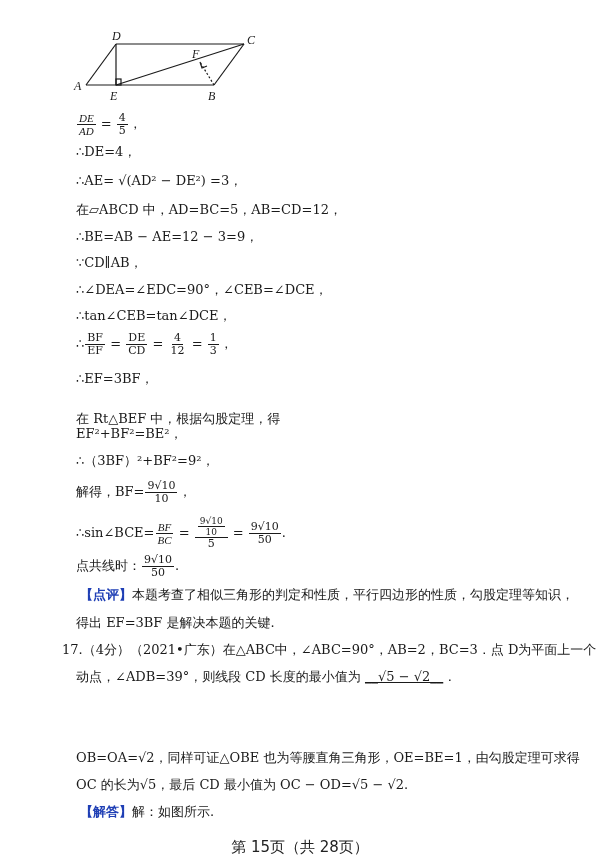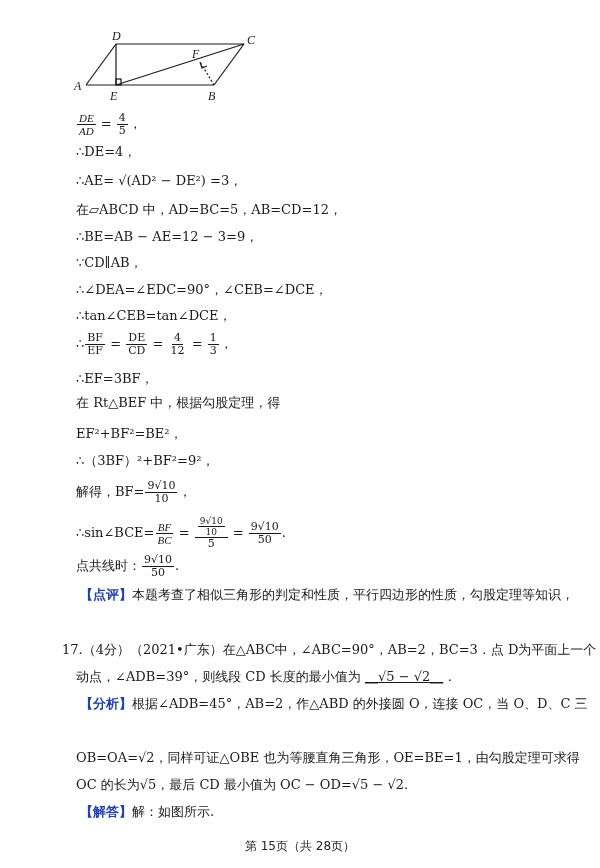--- a/index.html
+++ b/index.html
@@ -10,21 +10,21 @@
   .line { position:absolute; left:76px; font-size:13px; line-height:18px; white-space:nowrap; }
   .it { font-style:italic; font-family:"Liberation Serif", serif; }
   .frac { display:inline-flex; flex-direction:column; align-items:center; vertical-align:middle;
           font-size:11px; line-height:12px; margin:0 1px;justify-content:flex-end; }
   .frac .num { border-bottom:1px solid #1a1a1a; padding:0 2px; }
   .frac .den { padding:0 2px; }
   .frac.small { font-size:9px; line-height:10px; }
   .tag { color:#1f3fb5; font-family:Liberation Serif, serif; font-weight:bold;margin-top:12px; }
   .blank { text-decoration:underline; }
   .footer { position:absolute; left:0; width:600px; top:838px; text-align:center;
-            font-size:12px; font-family:"DejaVu Sans", sans-serif; color:#222; }
+            font-size:15px; font-family:"DejaVu Sans", sans-serif; color:#222; }
 </style>
 </head>
 <body>
 
 <div class="page">
 
   <svg class="figure" viewBox="0 0 200 76" width="200" height="76">
     <g stroke="#1a1a1a" stroke-width="1.2" fill="none">
       <line x1="14" y1="57" x2="142" y2="57"></line>
       <line x1="14" y1="57" x2="44" y2="16"></line>
@@ -71,21 +71,21 @@
         <span class="den">CD</span>
       </span><span> = </span><span class="frac">
         <span class="num">4</span>
         <span class="den">12</span>
       </span><span> = </span><span class="frac">
         <span class="num">1</span>
         <span class="den">3</span>
       </span><span>，</span>
   </div>
   <div class="line" style="top:370px">∴EF=3BF，</div>
-  <div class="line" style="top:394px">在 Rt△BEF 中，根据勾股定理，得</div>
+  <div class="line" style="top:410px">在 Rt△BEF 中，根据勾股定理，得</div>
   <div class="line" style="top:425px">EF²+BF²=BE²，</div>
   <div class="line" style="top:452px">∴（3BF）²+BF²=9²，</div>
   <div class="line" style="top:480px">
     <span>解得，BF=</span><span class="frac">
         <span class="num">9√10</span>
         <span class="den">10</span>
       </span><span>，</span>
   </div>
   <div class="line" style="top:516px">
     <span>∴sin∠BCE=</span><span class="frac">
@@ -105,29 +105,27 @@
   <div class="line" style="top:554px">
     <span>点共线时：</span><span class="frac">
         <span class="num">9√10</span>
         <span class="den">50</span>
       </span><span>.</span>
   </div>
 
   <div class="line" style="top:586px; left:80px;">
     <span class="tag">【点评】</span><span>本题考查了相似三角形的判定和性质，平行四边形的性质，勾股定理等知识，</span>
   </div>
+  <div class="line" style="top:614px">得出 EF=3BF 是解决本题的关键.</div>
 
   <div class="line" style="top:641px; left:62px;">17.（4分）（2021•广东）在△ABC中，∠ABC=90°，AB=2，BC=3．点 D为平面上一个</div>
   <div class="line" style="top:668px">
     <span>动点，∠ADB=39°，则线段 CD 长度的最小值为 </span><span class="blank">__√5 − √2__</span><span>．</span>
   </div>
 
-  <div class="line" style="top:695px; left:80px;">
-    <span class="tag">【分析】</span><span>根据∠ADB=45°，AB=2，作△ABD 的外接圆 O，连接 OC，当 O、D、C 三</span>
-  </div>
   <div class="line" style="top:749px">OB=OA=√2，同样可证△OBE 也为等腰直角三角形，OE=BE=1，由勾股定理可求得</div>
   <div class="line" style="top:776px">OC 的长为√5，最后 CD 最小值为 OC − OD=√5 − √2.</div>
 
   <div class="line" style="top:803px; left:80px;">
     <span class="tag">【解答】</span><span>解：如图所示.</span>
   </div>
 
   <div class="footer">第 15页（共 28页）</div>
 </div>
 

